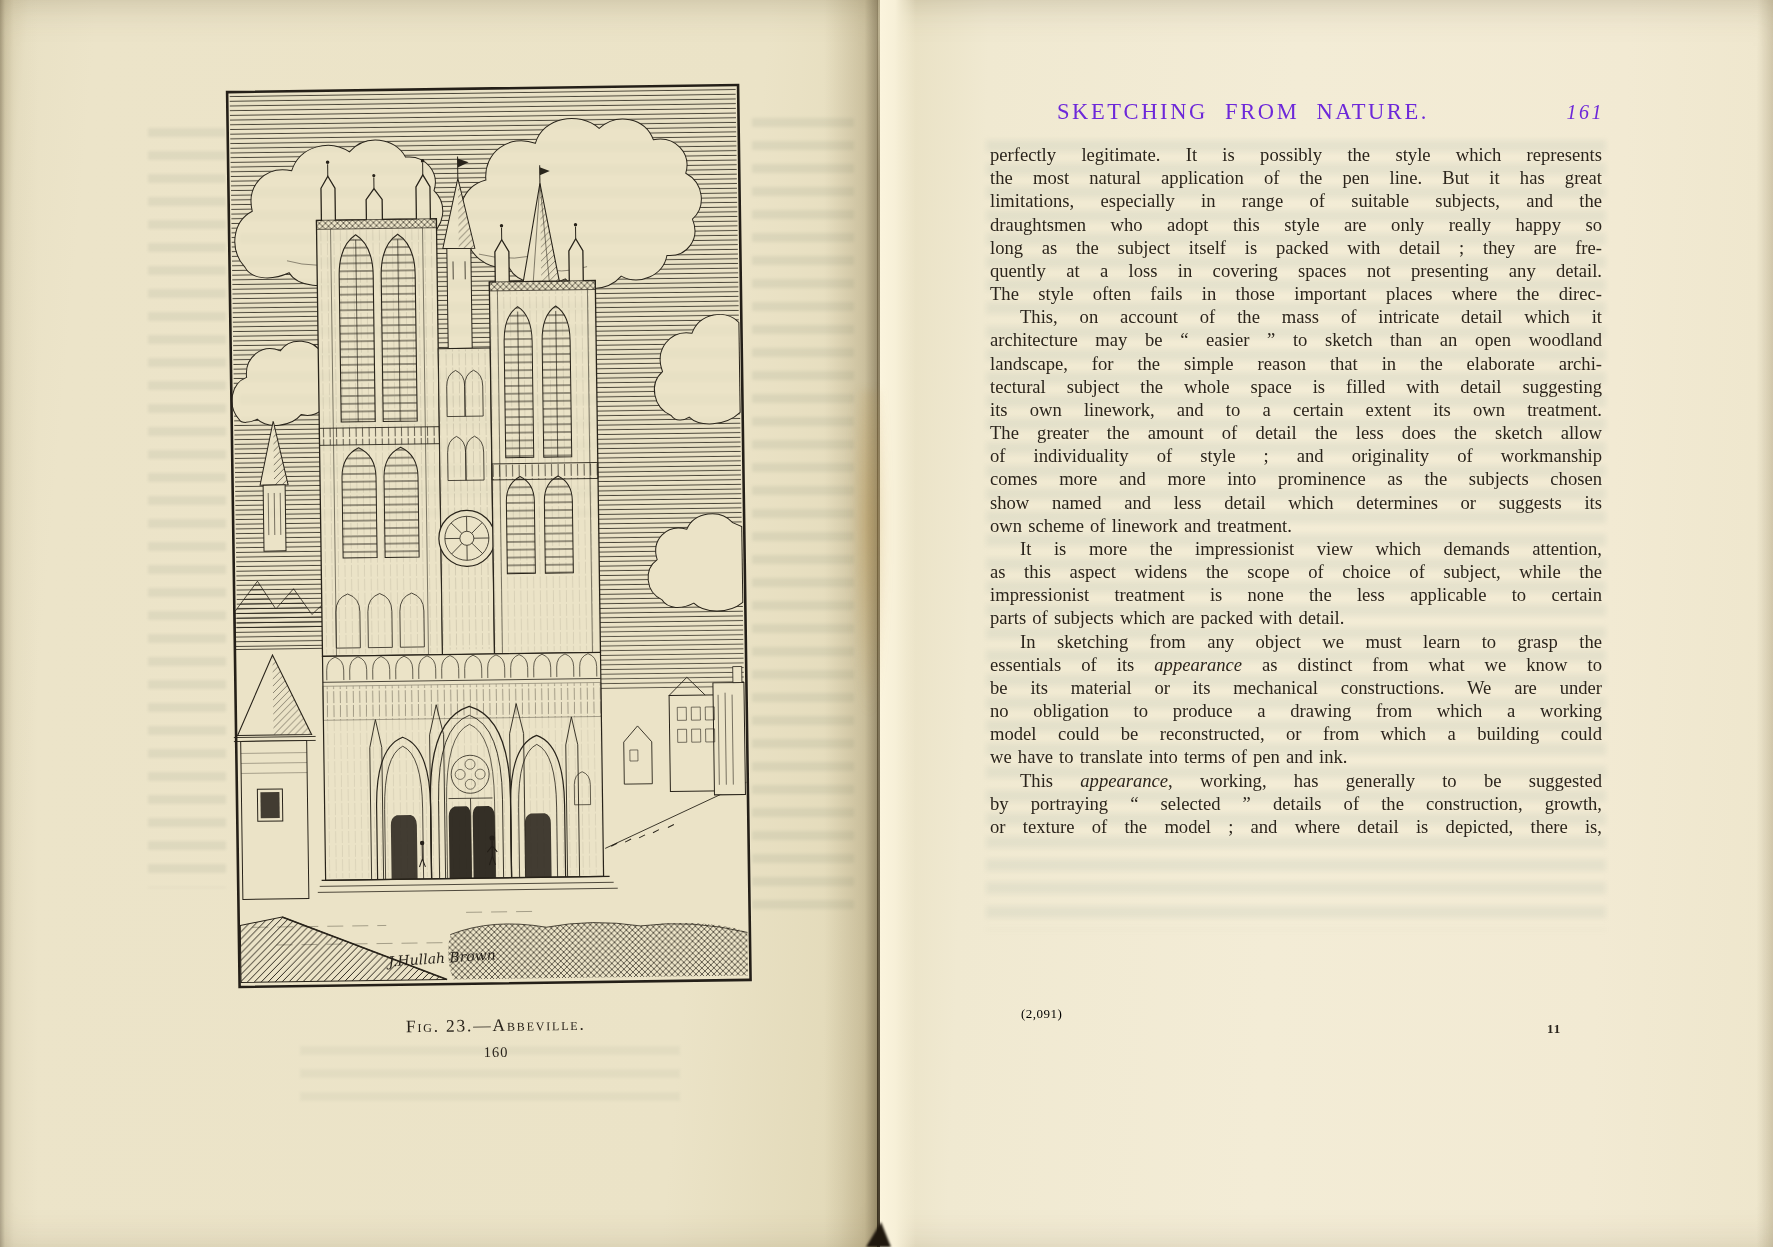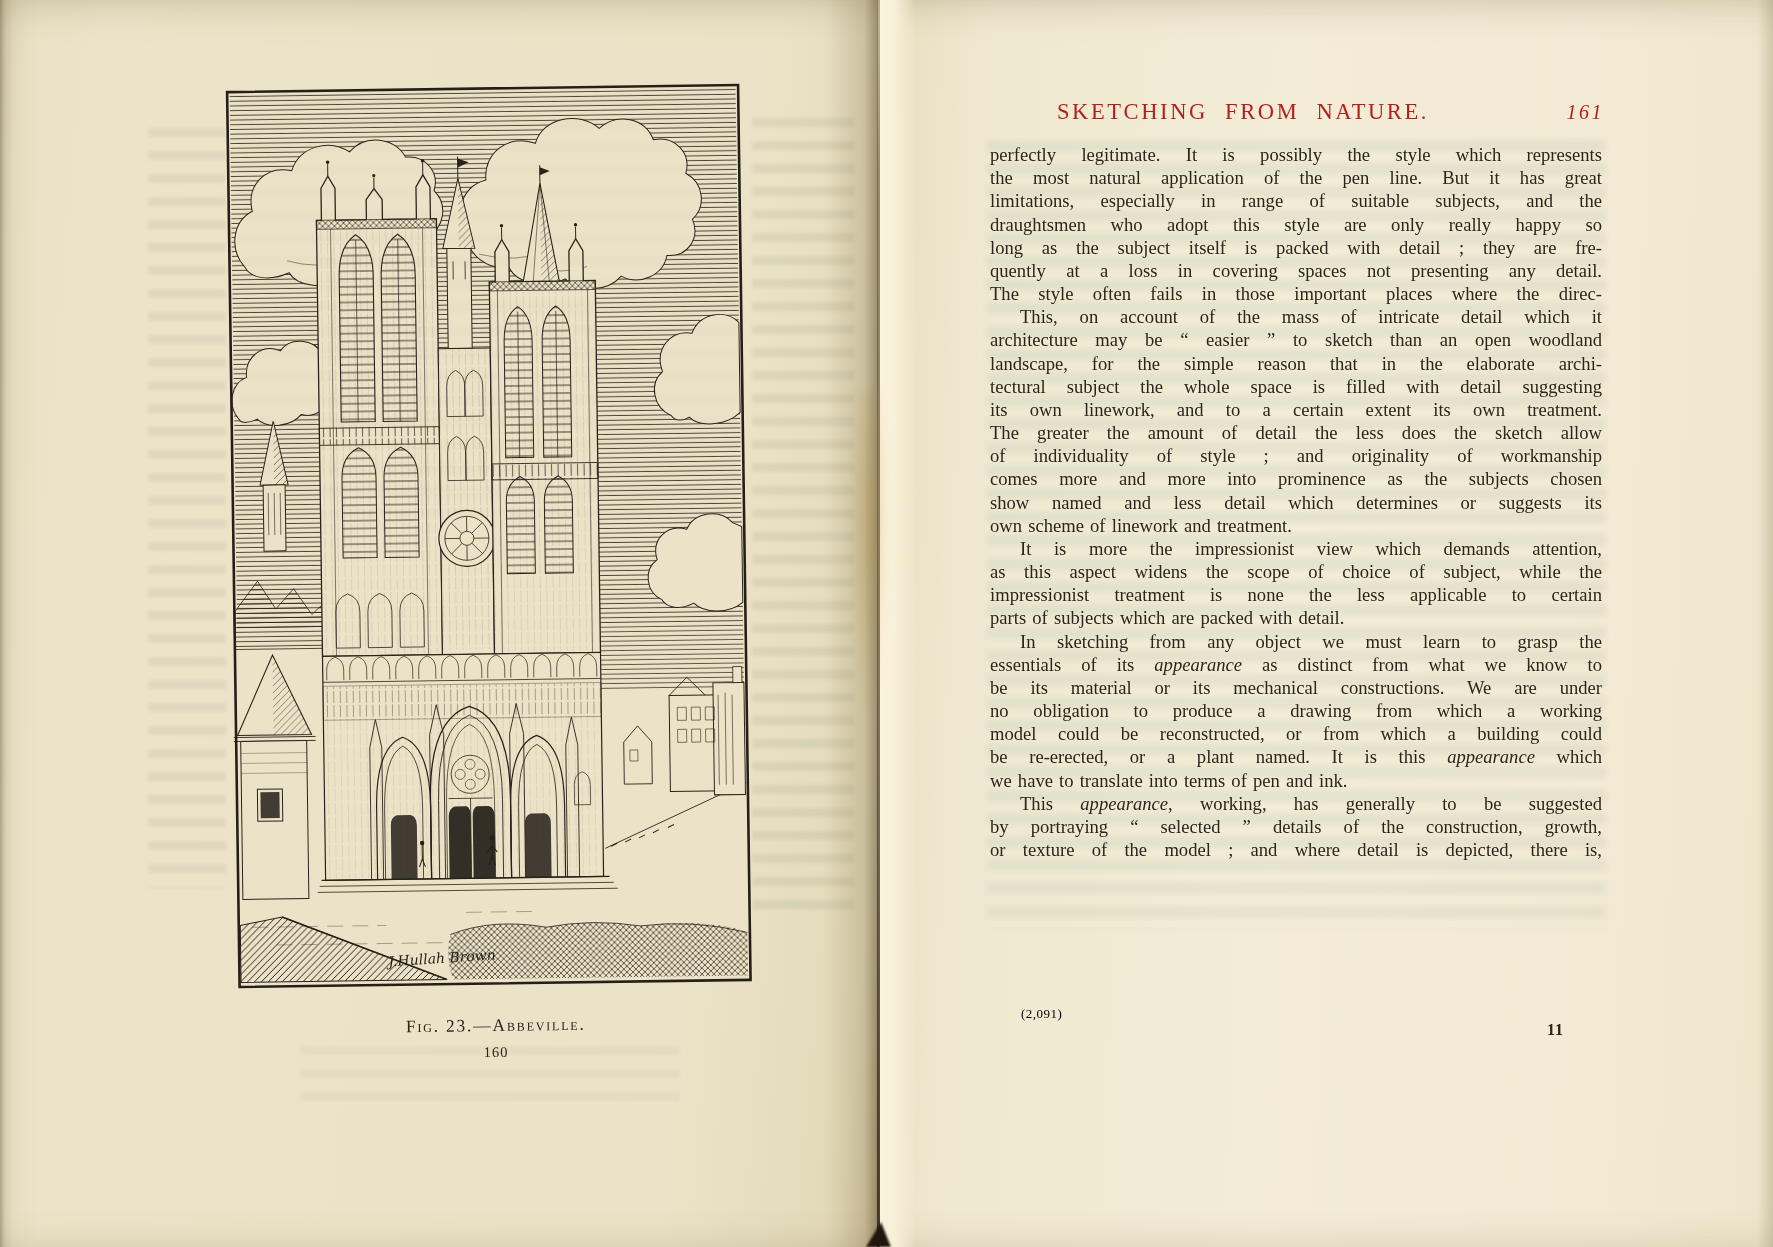--- a/index.html
+++ b/index.html
@@ -38,32 +38,32 @@
   .bleed{position:absolute;pointer-events:none;filter:blur(1.8px);opacity:.45;
     background:repeating-linear-gradient(180deg,rgba(118,132,112,.25) 0 9px,rgba(118,132,112,0) 9px 23px);}
   #bleed1{left:148px;top:128px;width:78px;height:760px;}
   #bleed2{left:752px;top:118px;width:102px;height:800px;opacity:.5;}
   #bleed3{left:300px;top:1046px;width:380px;height:66px;opacity:.28;}
   #bleed4{left:240px;top:96px;width:498px;height:420px;opacity:.13;z-index:2;}
   .tint{position:absolute;left:986px;top:140px;width:620px;height:790px;pointer-events:none;
     background:repeating-linear-gradient(180deg,rgba(143,165,152,.12) 0 12px,rgba(143,165,152,0) 12px 23.2px);
     filter:blur(2.5px);}
   
-  .running-head{position:absolute;left:988px;top:99px;width:618px;height:32px;color:#b91c1c;}
+  .running-head{position:absolute;left:988px;top:99px;width:618px;height:32px;color:#6d28d9;}
   .head-title{position:absolute;left:0;right:108px;text-align:center;
     font-size:22.5px;letter-spacing:2.6px;word-spacing:9px;}
   .head-num{position:absolute;right:2px;top:2px;font-size:20px;letter-spacing:2.5px;font-style:italic;}
   .body-text{position:absolute;left:990px;top:144px;width:612px;
     font-size:18.6px;color:#2b251d;word-spacing:1.5px;}
   .line{height:23.18px;text-align:justify;text-align-last:justify;overflow:visible;}
   .line.last{text-align-last:left;}
   .line.indent{text-indent:30px;}
   .it{font-style:italic;}
   .printer-mark{position:absolute;left:1021px;top:1006px;font-size:13px;color:#000000;letter-spacing:.5px;}
-  .page-sig{position:absolute;left:1547px;top:1021px;font-size:16px;font-weight:700;color:#2b251d;letter-spacing:1px;}
+  .page-sig{position:absolute;left:1547px;top:1021px;font-size:13px;font-weight:700;color:#2b251d;letter-spacing:1px;}
 </style>
 </head>
 <body>
 
 <div class="scene">
 
   <div class="page page-left"></div>
   <div class="left-edge"></div>
 
   <div class="bleed" id="bleed1"></div>
@@ -295,21 +295,20 @@
       <div class="line last"><span>own scheme of linework and treatment.</span></div>
       <div class="line indent"><span>It is more the impressionist view which demands attention,</span></div>
       <div class="line"><span>as this aspect widens the scope of choice of subject, while the</span></div>
       <div class="line"><span>impressionist treatment is none the less applicable to certain</span></div>
       <div class="line last"><span>parts of subjects which are packed with detail.</span></div>
       <div class="line indent"><span>In sketching from any object we must learn to grasp the</span></div>
       <div class="line"><span>essentials of its </span><span class="it">appearance</span><span> as distinct from what we know to</span></div>
       <div class="line"><span>be its material or its mechanical constructions.  We are under</span></div>
       <div class="line"><span>no obligation to produce a drawing from which a working</span></div>
       <div class="line"><span>model could be reconstructed, or from which a building could</span></div>
-      <div class="line"><span>be re-erected, or a plant named.  It is this </span><span class="it">appearance</span><span> which</span></div>
       <div class="line last"><span>we have to translate into terms of pen and ink.</span></div>
       <div class="line indent"><span>This </span><span class="it">appearance</span><span>, working, has generally to be suggested</span></div>
       <div class="line"><span>by portraying “ selected ” details of the construction, growth,</span></div>
       <div class="line"><span>or texture of the model ; and where detail is depicted, there is,</span></div>
     </div>
 
   <span class="printer-mark">(2,091)</span>
   <span class="page-sig">11</span>
 
   <div class="gutter-shade-l"></div>

